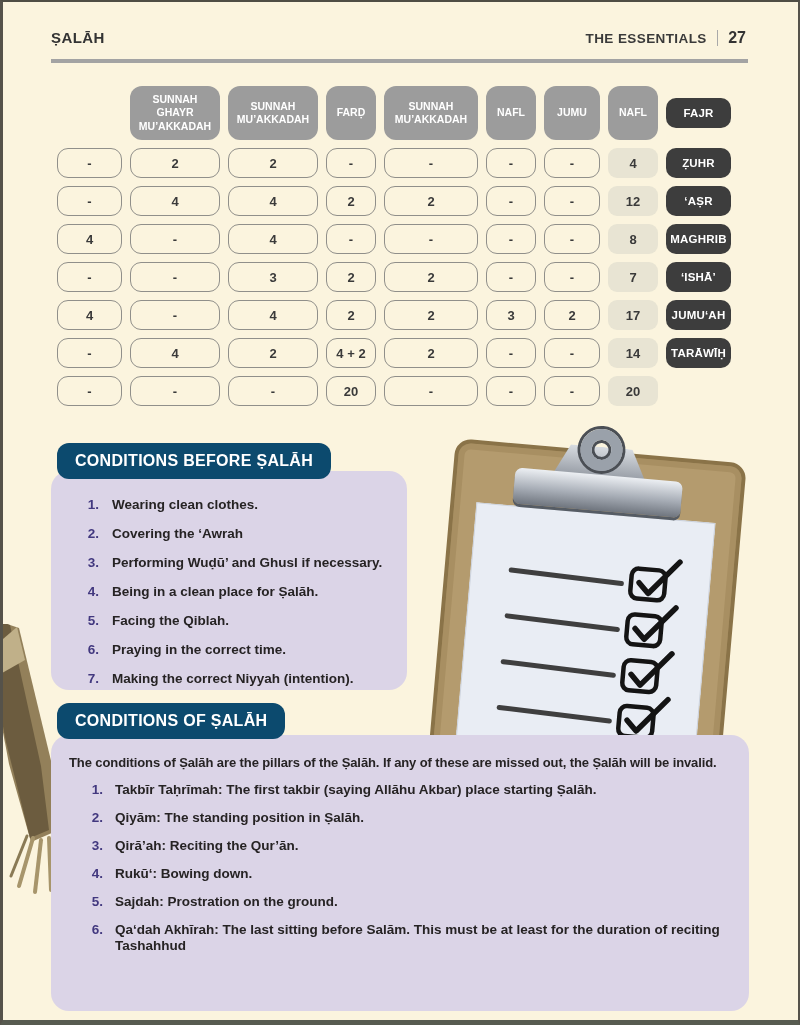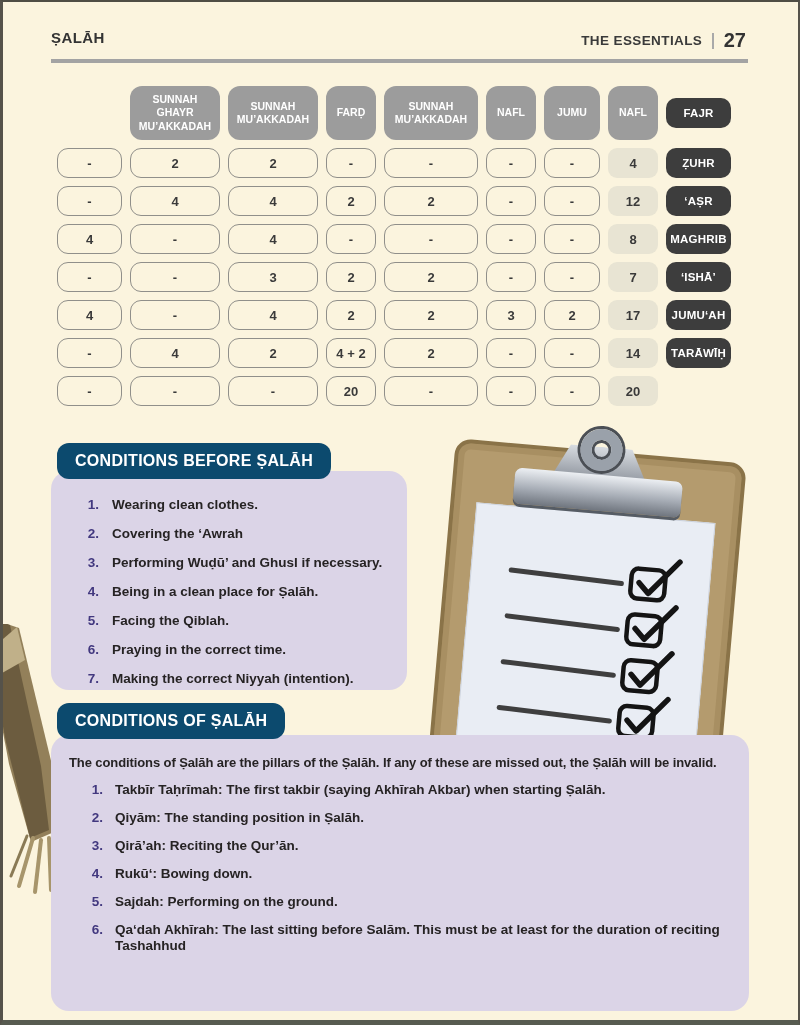--- a/index.html
+++ b/index.html
@@ -12,21 +12,21 @@
     border-top:2px solid #4f4d44;
     border-right:2px solid #55524a;
     border-bottom:5px solid #575b50;
     box-sizing:border-box;
   }
   
   .page-title{position:absolute;left:48px;top:27px;font-size:15px;font-weight:800;letter-spacing:.4px;color:#333;}
   .header-right{position:absolute;right:52px;top:27px;display:flex;align-items:center;}
   .essentials{font-size:13.5px;font-weight:600;letter-spacing:.4px;color:#3a3a3a;}
   .hdr-divider{width:1.5px;height:16px;background:#a9a9a9;margin:0 10px;}
-  .page-num{font-size:20px;font-weight:800;color:#333;}
+  .page-num{font-size:16px;font-weight:800;color:#333;}
   .header-rule{position:absolute;left:48px;top:57px;width:697px;height:4px;background:#A3A3A3;}
 
   
   .rakat-table{
     position:absolute;left:54px;top:84px;width:690px;
     display:grid;
     grid-template-columns:65px 90px 90px 50px 94px 50px 56px 50px 65px;
     column-gap:10px;row-gap:10px;
     align-items:center;z-index:1;gap:8px;
   }
@@ -263,36 +263,36 @@
       </div>
     </div>
 </div>
 
 <div class="badge badge2">CONDITIONS OF ṢALĀH</div>
 <div class="lavbox box2">
   <div class="intro">The conditions of Ṣalāh are the pillars of the Ṣalāh. If any of these are missed out, the Ṣalāh will be invalid.</div>
   <div>
       <div class="cond-item">
         <div class="num">1.</div>
-        <div class="txt">Takbīr Taḥrīmah: The first takbir (saying Akhīrah Akbar) when starting Ṣalāh.</div>
+        <div class="txt">Takbīr Taḥrīmah: The first takbir (saying Allāhu Akbar) place starting Ṣalāh.</div>
       </div>
       <div class="cond-item">
         <div class="num">2.</div>
         <div class="txt">Qiyām: The standing position in Ṣalāh.</div>
       </div>
       <div class="cond-item">
         <div class="num">3.</div>
         <div class="txt">Qirā’ah: Reciting the Qur’ān.</div>
       </div>
       <div class="cond-item">
         <div class="num">4.</div>
         <div class="txt">Rukū‘: Bowing down.</div>
       </div>
       <div class="cond-item">
         <div class="num">5.</div>
-        <div class="txt">Sajdah: Performing on the ground.</div>
+        <div class="txt">Sajdah: Prostration on the ground.</div>
       </div>
       <div class="cond-item">
         <div class="num">6.</div>
         <div class="txt">Qa‘dah Akhīrah: The last sitting before Salām. This must be at least for the duration of reciting Tashahhud</div>
       </div>
     </div>
 </div>
 
 </body></html>

